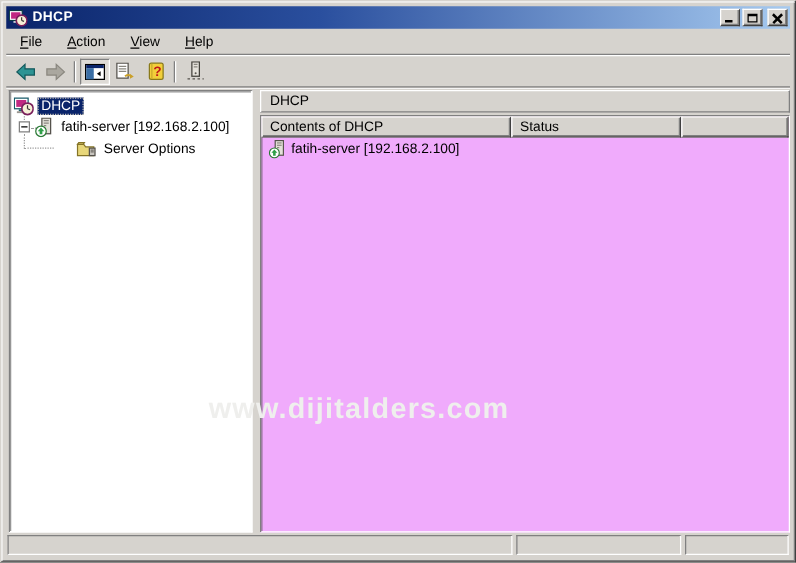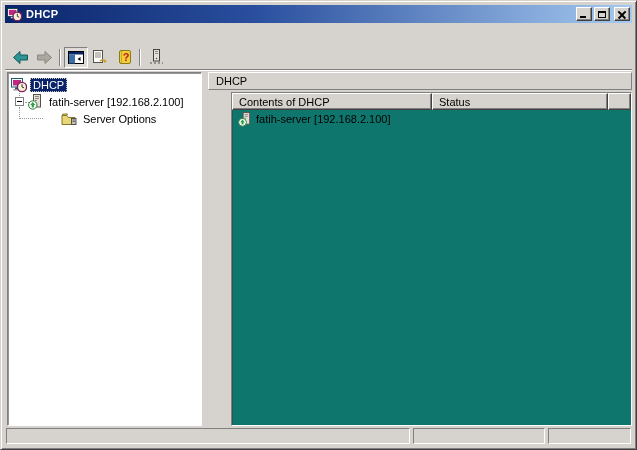--- a/index.html
+++ b/index.html
@@ -61,34 +61,33 @@
     overflow:hidden;
   }
   .splitter { position:absolute; left:201px; top:71px; width:6px; height:354px; }
 
   .result-pane { position:absolute; left:207px; top:71px; width:424px; height:354px; }
   .banner {
     height:18px; background:#d6d3ce; display:flex; align-items:center; padding-left:7px;
     border:1px solid; border-color:#ffffff #808080 #808080 #ffffff;
   }
   .list {
-    position:absolute; left:0; top:20px; right:0; bottom:0; background:#0f766e;
+    position:absolute; left:0; top:20px; right:0; bottom:0; background:#f0abfc;
     border:1px solid; border-color:#808080 #ffffff #ffffff #808080;
     box-shadow: inset 1px 1px 0 rgba(64,64,64,.55);
     overflow:hidden;
-    margin-left:23px;
   }
   .list-header { display:flex; height:17px; }
   .col-h {
     background:#d6d3ce; padding:1px 6px; height:17px; line-height:14px;
     border:1px solid; border-color:#ffffff #404040 #404040 #ffffff;
     box-shadow: inset -1px -1px 0 #808080;
     overflow:hidden; white-space:nowrap;
   }
-  .col1 { width:200px; } .col2 { width:176px; } .col3 { flex:1; }
+  .col1 { width:200px; } .col2 { width:136px; } .col3 { flex:1; }
   .list-row { display:flex; height:18px; align-items:center; }
   .cell { padding:0 6px; display:flex; align-items:center; white-space:nowrap; overflow:hidden; }
   .cell .ic { margin-right:3px; flex:0 0 auto; }
 
   
   .tree-row { position:absolute; height:17px; display:flex; align-items:center; }
   .t-root { left:3px; top:3px; }
   .t-srv  { left:20px; top:20px; }
   .t-opt  { left:36px; top:37px;padding-left:17px; }
   .t-label { padding:1px 2px; margin-left:3px; white-space:nowrap; }
@@ -135,20 +134,26 @@
         <span class="glyph-min"></span>
       </span>
     <span class="caption-btn">
         <span class="glyph-max"></span>
       </span>
     <span class="caption-btn close">
         <span class="glyph-close"></span>
       </span>
   </div>
 
+  <div class="menubar">
+    <span class="menu-item">File</span>
+    <span class="menu-item">Action</span>
+    <span class="menu-item">View</span>
+    <span class="menu-item">Help</span>
+  </div>
 
   <div class="toolbar">
     <span class="tb-btn">
       <span class="icon">
         <svg width="17" height="15" viewBox="0 0 17 15">
             <path d="M1.5 7.5 L8 1.5 L8 5 L15.5 5 L15.5 10 L8 10 L8 13.5 Z" fill="#2d9494" stroke="#14595c"></path>
           </svg>
       </span>
     </span>
     <span class="tb-btn">
@@ -278,20 +283,21 @@
                 <path d="M4.8 8 L7.4 10.9 L5.9 10.9 L5.9 13.4 L3.7 13.4 L3.7 10.9 L2.2 10.9 Z" fill="#2fa048"></path>
               </svg>
           </span>
           <span>fatih-server [192.168.2.100]</span>
         </span>
         <span class="cell col3"></span>
       </div>
     </div>
   </div>
 
+  <div class="watermark">www.dijitalders.com</div>
 
   <div class="statusbar">
     <span class="sb-panel sb-1"></span>
     <span class="sb-panel sb-2"></span>
     <span class="sb-panel sb-3"></span>
   </div>
 
 </div>
 
 </body></html>

